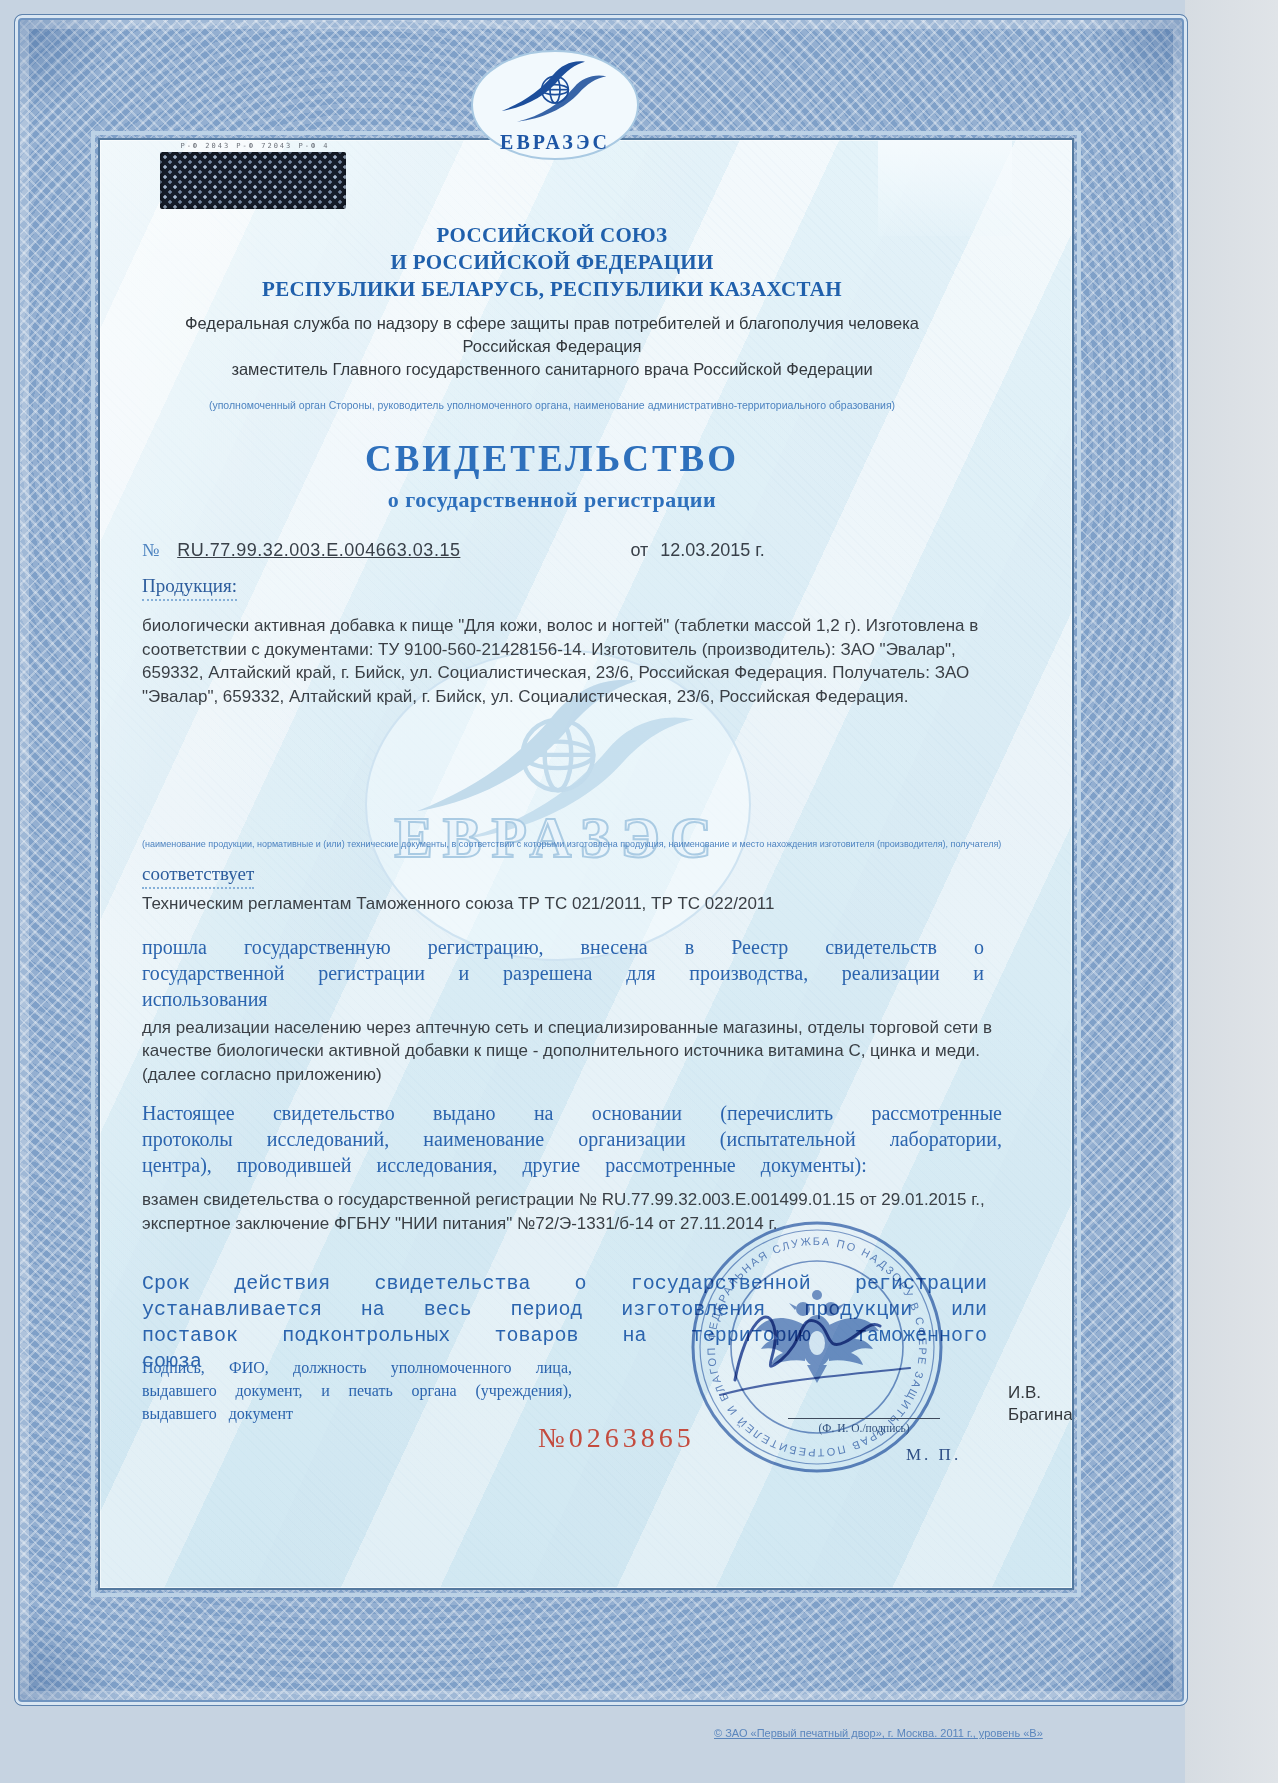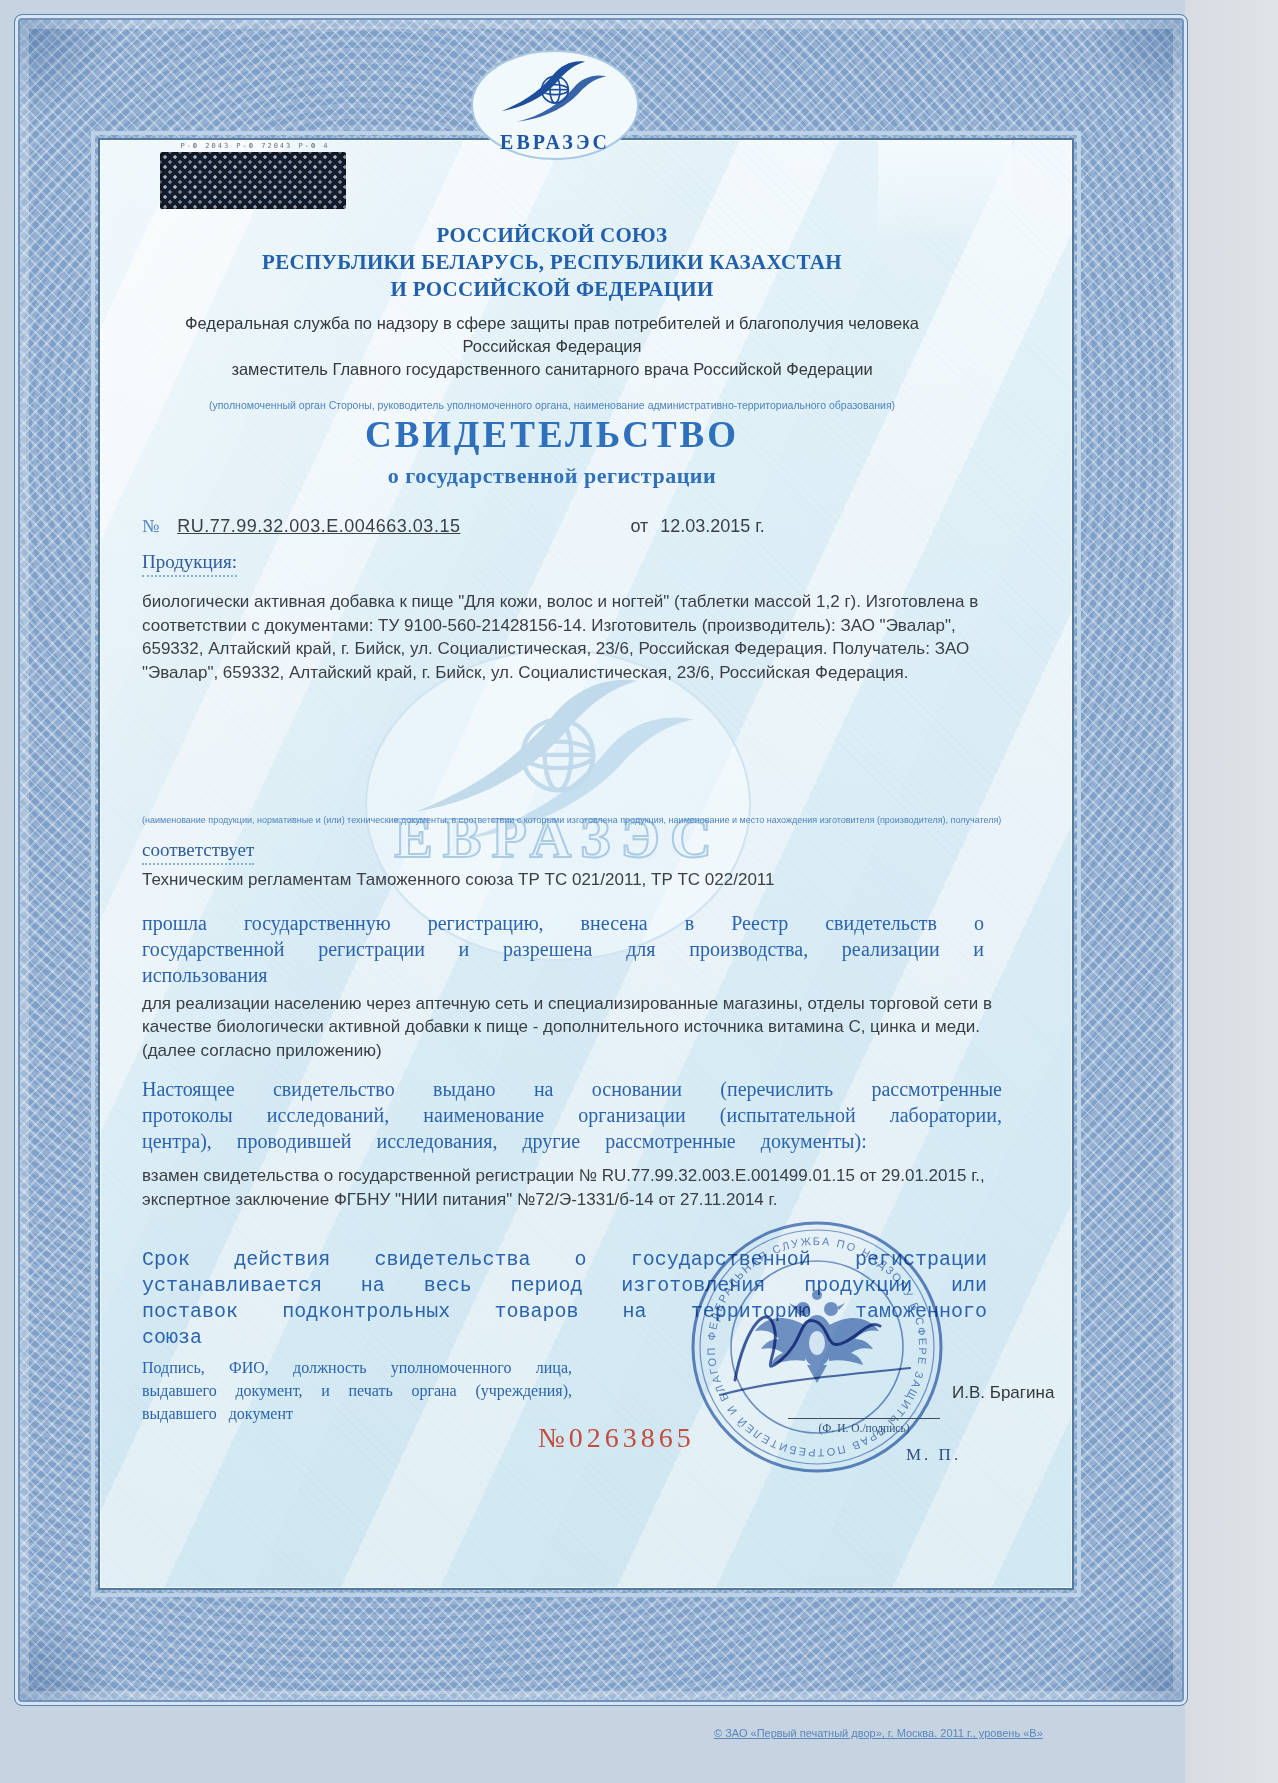--- a/index.html
+++ b/index.html
@@ -52,21 +52,21 @@
 
   
   .content { position:relative; z-index:2; padding:0 40px 0 42px; }
   .cen { width:820px; text-align:center; }
 
   .union div { font:700 21px/27px "Liberation Serif", serif; color:#2060ac; letter-spacing:.3px; }
   .union { margin-top:82px; }
   .authority { margin-top:9px; }
   .authority div { font:16.5px/23px "Liberation Sans", sans-serif; color:#33383d; }
   .cap1 { margin-top:18px; font:10.5px/13px "Liberation Sans", sans-serif; color:#4d83c0; }
-  .doc-title { margin-top:2px; font:700 37px/42px "Liberation Serif", serif; color:#2e70bc; letter-spacing:3px; }
+  .doc-title { margin-top:26px; font:700 37px/42px "Liberation Serif", serif; color:#2e70bc; letter-spacing:3px; }
   .doc-subtitle { margin-top:6px; font:700 22px/28px "Liberation Serif", serif; color:#2e70bc; letter-spacing:.5px; }
 
   .numrow { margin-top:24px; display:flex; align-items:baseline; font:18px/24px "Liberation Sans", sans-serif; color:#394049; }
   .numrow .no { font-family:"Liberation Serif", serif; color:#4d83c0; }
   .numrow .val { margin-left:18px; letter-spacing:.5px;text-decoration:underline; }
   .numrow .from { margin-left:170px; }
   .numrow .date { margin-left:12px; }
 
   .dotted-label { display:inline-block; margin-top:12px; font:19px/24px "Liberation Serif", serif; color:#2d5d9d;
     border-bottom:2px dotted #86b0d8; padding-bottom:1px; }
@@ -78,21 +78,21 @@
   .bluep { font:20px/26px "Liberation Serif", serif; color:#2b64ae; text-align:justify; word-spacing:20px; }
   .bp1 { margin-top:18px; width:842px; }
   .darkp1 { margin-top:4px; width:888px; }
   .bp2 { margin-top:14px; width:860px; }
   .darkp2 { margin-top:10px; width:880px; }
   .validity { margin-top:36px; width:845px;font-family:Liberation Mono, monospace; }
 
   
   .signote { position:absolute; left:42px; top:1216px; width:430px; z-index:2;
     font:16px/23px "Liberation Serif", serif; color:#2b64ae; text-align:justify; word-spacing:8px; }
-  .signame { position:absolute; left:852px; top:1242px; z-index:4; font:17px/22px "Liberation Sans", sans-serif; color:#33383d; }
+  .signame { position:absolute; left:908px; top:1242px; z-index:4; font:17px/22px "Liberation Sans", sans-serif; color:#33383d; }
   .sigline-group { position:absolute; left:688px; top:1278px; width:152px; z-index:4; text-align:center; }
   .sigline { border-top:1.5px solid #3e4a5c; height:0; }
   .sigcap { margin-top:2px; font:11.5px/14px "Liberation Serif", serif; color:#31517e; }
   .serial { position:absolute; left:438px; top:1282px; z-index:4;
     font:28px/32px "Liberation Serif", serif; color:#c44b3e; letter-spacing:4px; }
   .mp { position:absolute; left:806px; top:1304px; z-index:4; font:17px/22px "Liberation Serif", serif; color:#2f4f86; letter-spacing:3px; }
 
   .stamp { position:absolute; left:585px; top:1075px; width:264px; height:264px; z-index:3; mix-blend-mode:multiply; opacity:.9; }
   .signature { position:absolute; left:575px; top:1140px; width:250px; height:140px; z-index:4; mix-blend-mode:multiply; }
 
@@ -132,22 +132,22 @@
     </svg>
 
     <div class="patch"></div>
     <div class="microprint">Р-Ф 2043 Р-Ф 72043 Р-Ф 4</div>
     <div class="plate"></div>
 
     <div class="content">
 
       <div class="union cen">
         <div>РОССИЙСКОЙ СОЮЗ</div>
+        <div>И РОССИЙСКОЙ ФЕДЕРАЦИИ</div>
         <div>РЕСПУБЛИКИ БЕЛАРУСЬ, РЕСПУБЛИКИ КАЗАХСТАН</div>
-        <div>И РОССИЙСКОЙ ФЕДЕРАЦИИ</div>
       </div>
 
       <div class="authority cen">
         <div>Федеральная служба по надзору в сфере защиты прав потребителей и благополучия человека</div>
         <div>Российская Федерация</div>
         <div>заместитель Главного государственного санитарного врача Российской Федерации</div>
       </div>
 
       <div class="cap1 cen">(уполномоченный орган Стороны, руководитель уполномоченного органа, наименование административно-территориального образования)</div>
 

